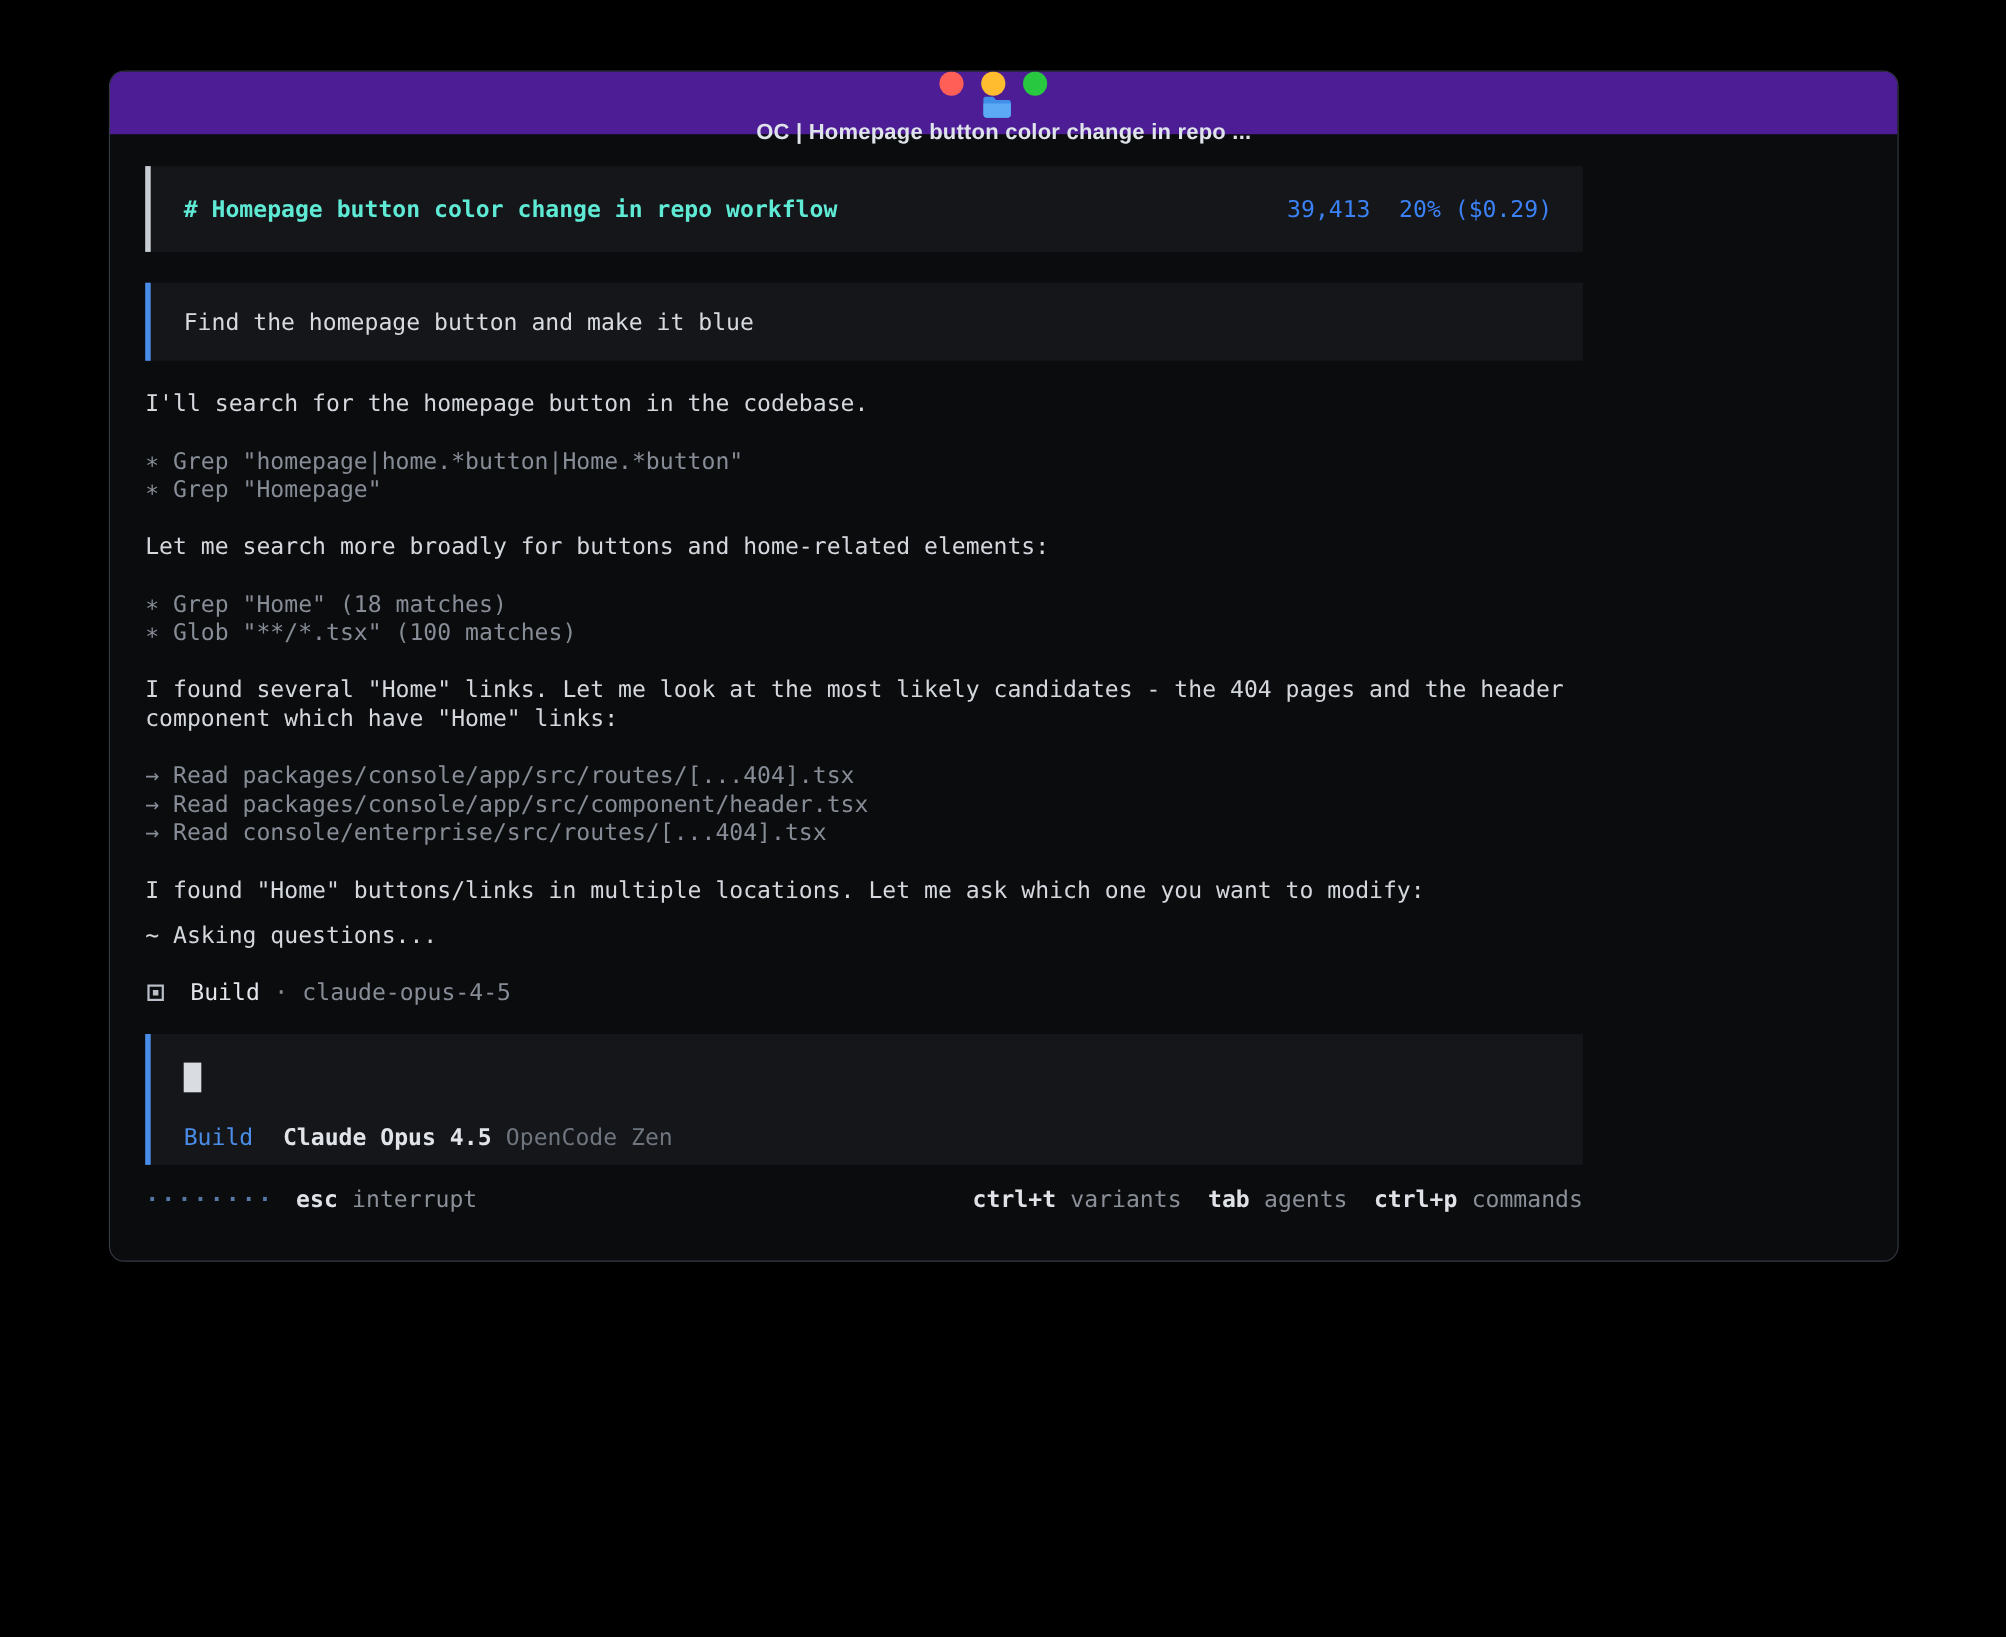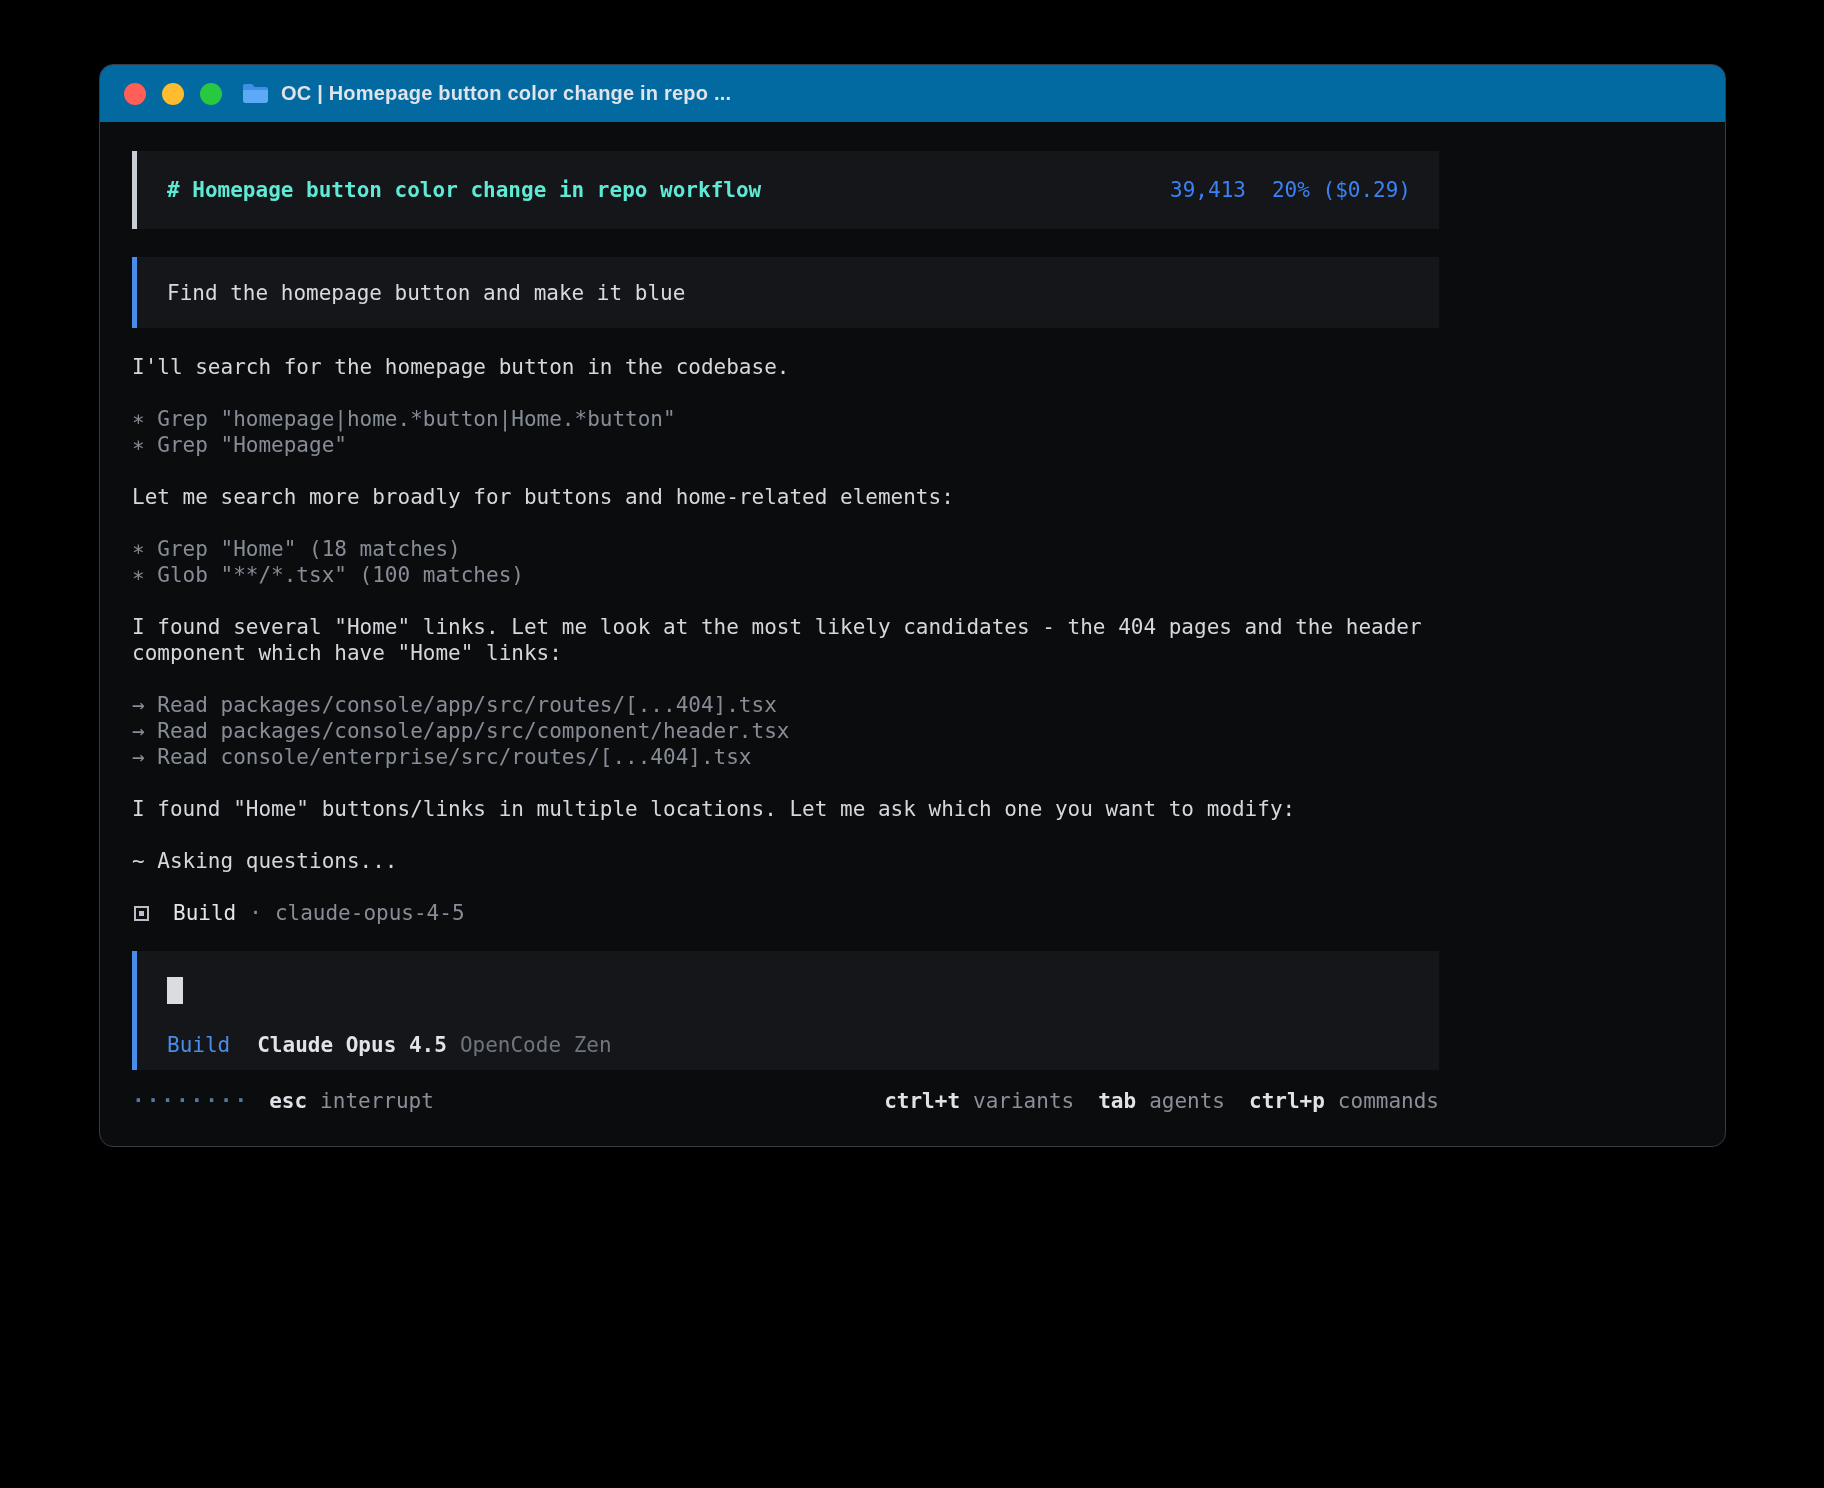--- a/index.html
+++ b/index.html
@@ -12,24 +12,25 @@
     width: 1627px; height: 1083px;
     background: #0b0c0e;
     border: 1px solid #363b45;
     border-radius: 14px;
     overflow: hidden;
   }
 
   
   .titlebar {
     height: 57px;
-    background: #0369a1;
+    background: #4c1d95;
     display: flex;
     align-items: center;
     padding: 0 24px;
+    flex-direction: column;
   }
   .lights { display: flex; gap: 16px; margin-right: 20px; }
   .light { width: 22px; height: 22px; border-radius: 50%; display: inline-block; }
   .light.red    { background: #ff5f57; }
   .light.yellow { background: #febc2e; }
   .light.green  { background: #28c840; }
   .folder { display: flex; align-items: center; margin-right: 12px; }
   .win-title {
     font-family: "Liberation Sans", sans-serif;
     font-weight: 700;
@@ -67,21 +68,21 @@
     border-left: 5px solid #4a8de8;
     display: flex;
     align-items: center;
     padding: 0 30px;
     color: #d7dbe0;
   }
 
   .para { margin-top: 26px; color: #d4d8dd; }
   .tool-group { margin-top: 26px; color: #878d96; }
   .tool-line { white-space: pre; }
-  .status-line { margin-top: 26px; color: #d4d8dd; }
+  .status-line { margin-top: 15px; color: #d4d8dd; }
 
   .agent-line { margin-top: 26px; display: flex; align-items: center; }
   .agent-icon {
     width: 15px; height: 15px;
     border: 2px solid #b9bfc8;
     display: inline-block;
     position: relative;
     margin: 0 24px 0 2px;
   }
   .agent-icon::after { content: ""; position: absolute; inset: 3px; background: #b9bfc8; }

